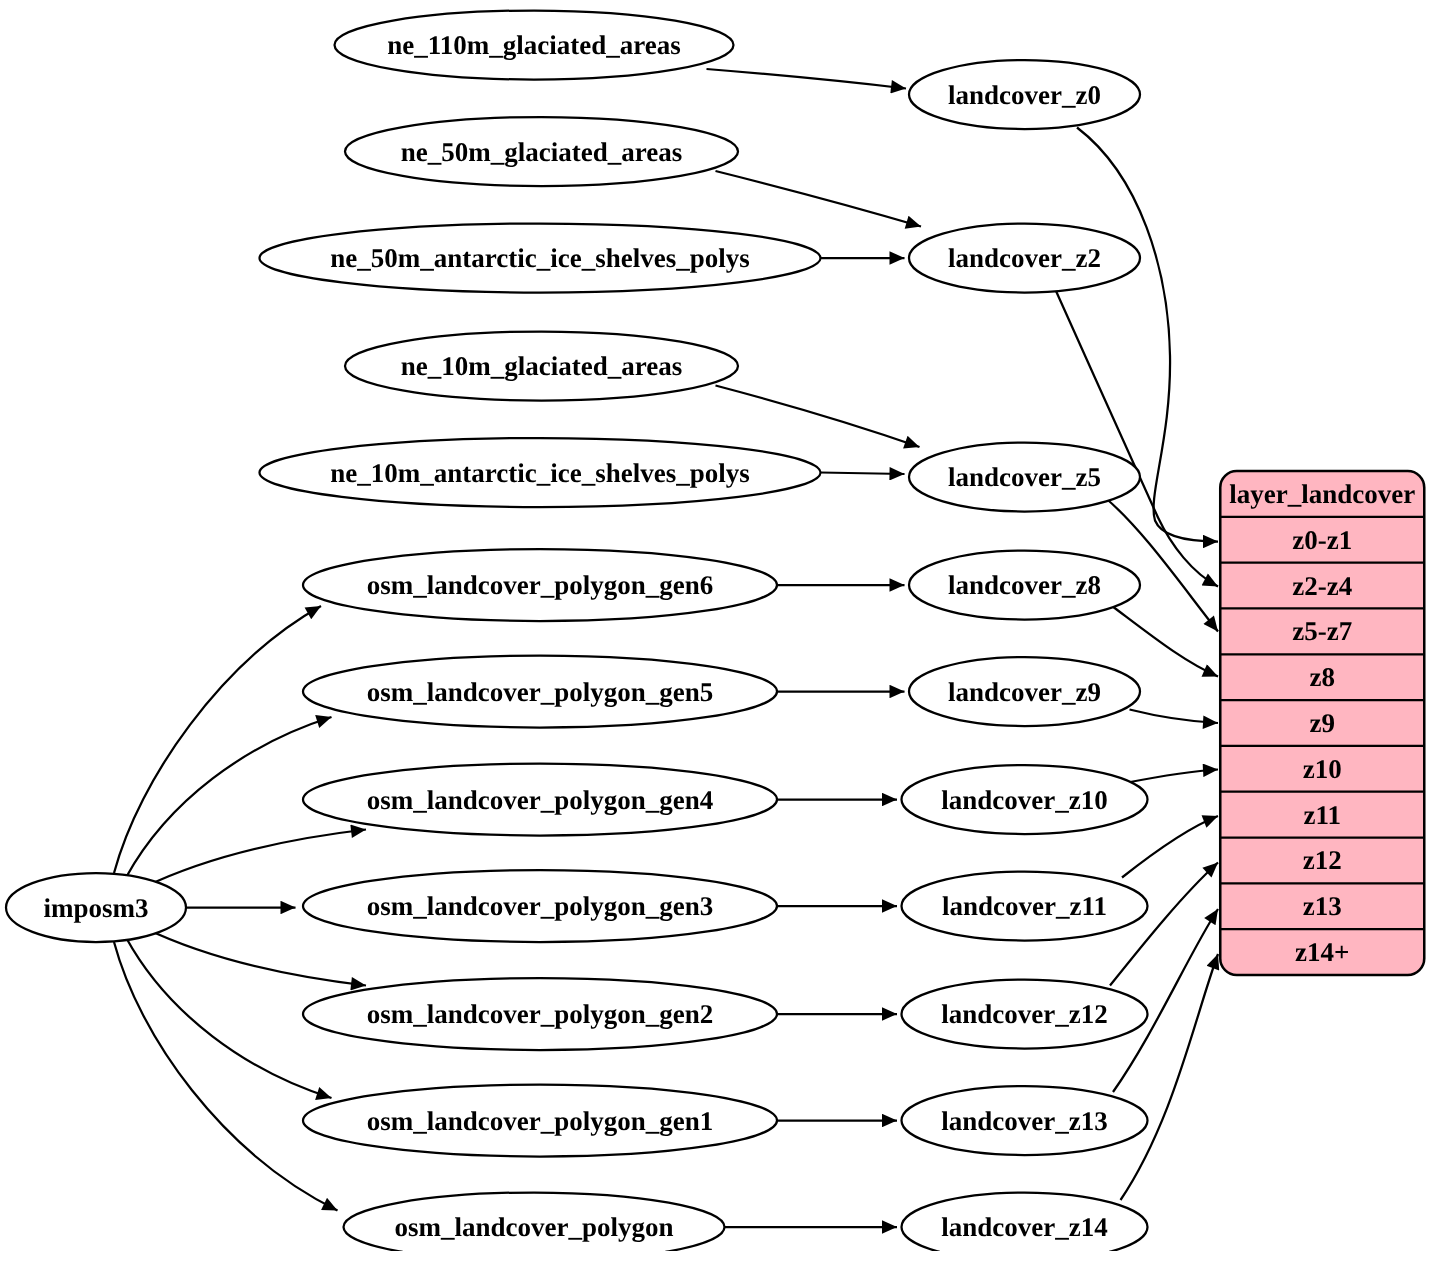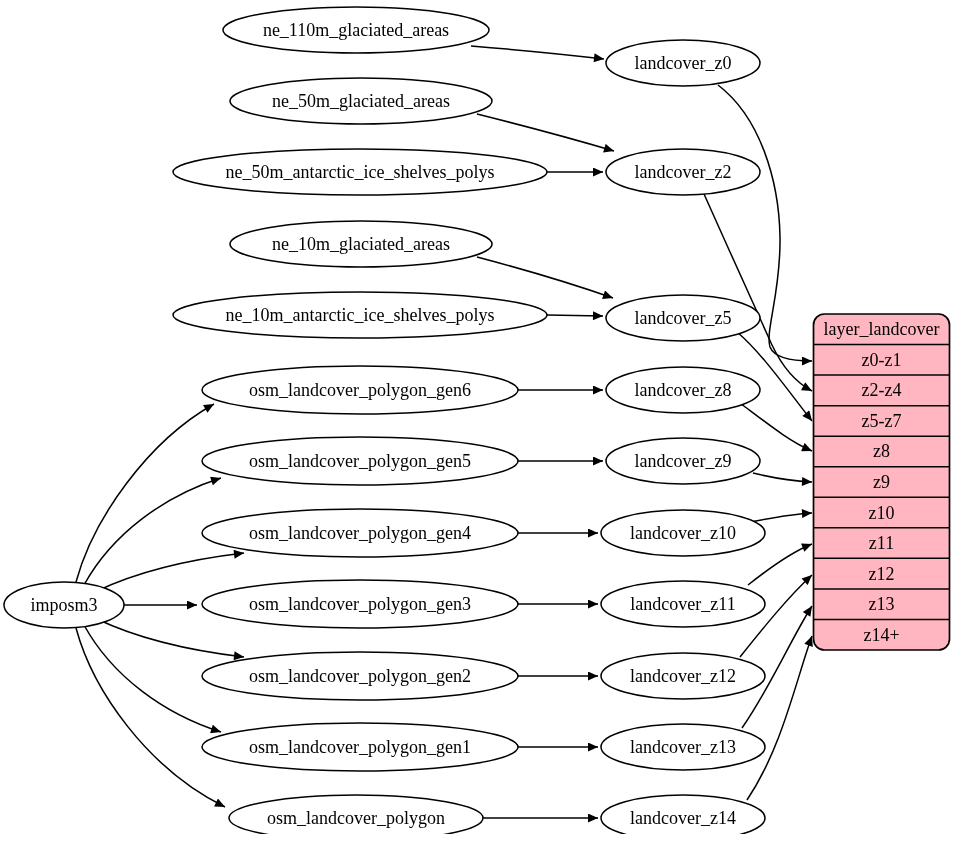--- a/index.html
+++ b/index.html
@@ -2,20 +2,21 @@
 <html><head>
 <meta charset="utf-8">
 <style>
   html, body { margin: 0; padding: 0; background: #ffffff; }
   .canvas {
     position: relative;
     width: 957px;
     height: 834px;
     background: #ffffff;
     font-family: "Liberation Serif", serif;
+    font-weight: bold;
   }
   svg { display: block; }
   text {
     font-family: "Liberation Serif", serif;
     fill: #000000;
   }
 </style>
 </head>
 <body>
 

